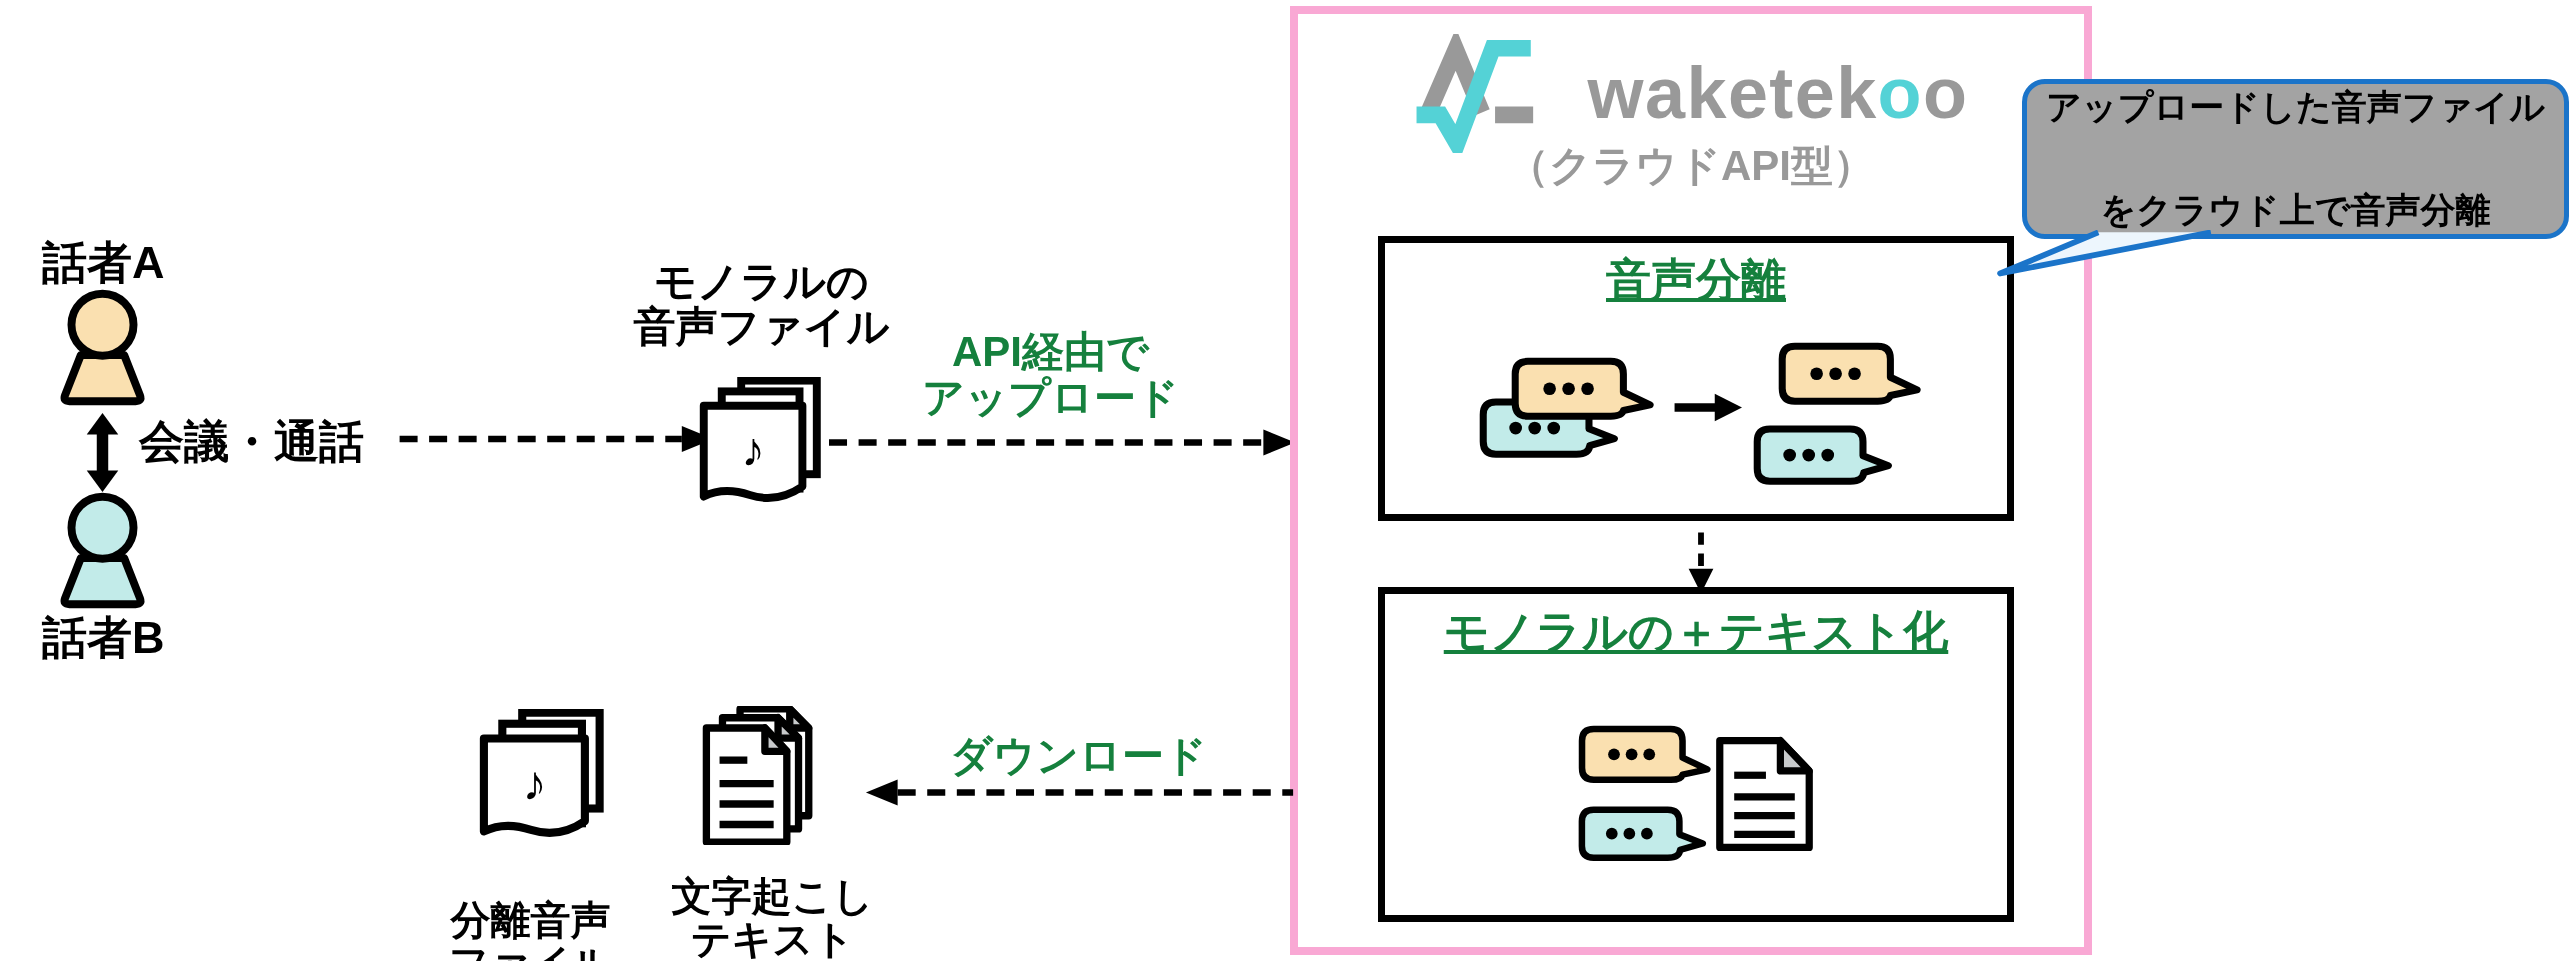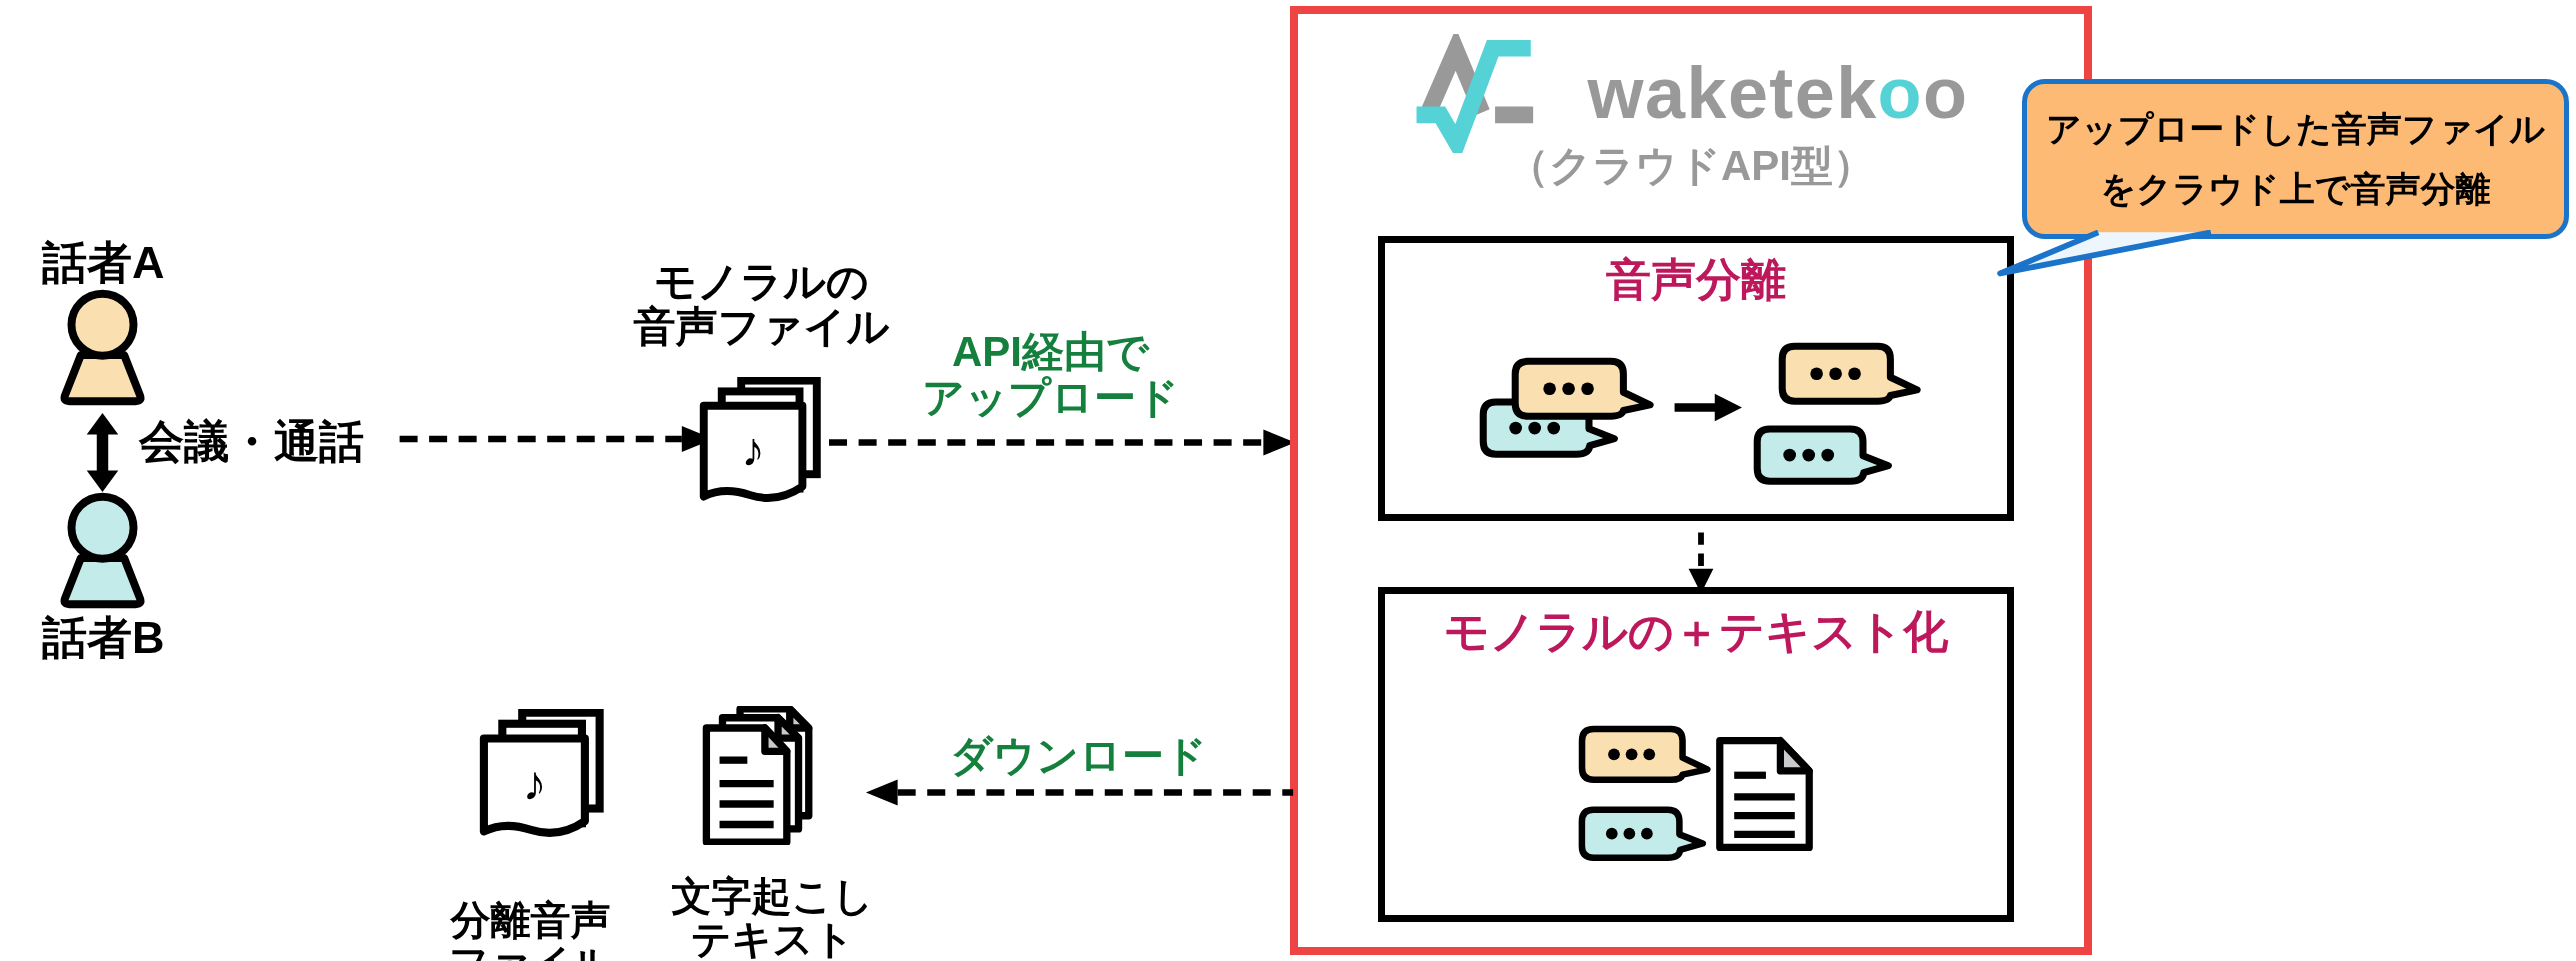--- a/index.html
+++ b/index.html
@@ -5,31 +5,31 @@
   html,body{margin:0;padding:0;background:#ffffff;}
   #canvas{position:relative;width:2576px;height:961px;background:#ffffff;
           font-family:"Liberation Sans",sans-serif;overflow:hidden;}
   .lbl{position:absolute;font-weight:700;color:#000;white-space:nowrap;}
   .center{text-align:center;}
   .red{color:#15803d;}
   .blue{color:#1B6FC4;}
   .abs{position:absolute;}
   .box{position:absolute;box-sizing:border-box;background:#fff;border:7.2px solid #000;}
   #service-box{position:absolute;box-sizing:border-box;left:1290px;top:5.8px;width:802px;height:949px;
-               background:#fff;border:8px solid #ef4444;}
+               background:#fff;border:8px solid #f9a8d4;}
   #logo-row{position:absolute;left:0;right:0;top:20px;display:flex;justify-content:center;
             align-items:center;gap:19px;}
   #logo-text{font-weight:700;font-size:72px;letter-spacing:1.4px;color:#999999;line-height:1;}
   #logo-text .accent{color:#54D2D6;}
   #service-type{position:absolute;left:0;right:0;top:124px;text-align:center;
                 font-weight:700;font-size:42px;color:#999999;}
-  .step-title{position:absolute;left:0;right:0;text-align:center;font-weight:700;font-size:45px;color:#be185d;}
+  .step-title{position:absolute;left:0;right:0;text-align:center;font-weight:700;font-size:45px;color:#15803d;text-decoration:underline;}
   #callout{position:absolute;box-sizing:border-box;left:2022px;top:79px;width:547px;height:160px;
-           background:#fdba74;border:5.8px solid #1B74C9;border-radius:23px;z-index:6;
-           display:flex;flex-direction:column;justify-content:center;gap:13px;}
+           background:#a3a3a3;border:5.8px solid #1B74C9;border-radius:23px;z-index:6;
+           display:flex;flex-direction:column;justify-content:space-between;gap:13px;}
   #callout div{text-align:center;font-weight:700;font-size:35px;color:#000;}
   #callout-tail{position:absolute;left:1990px;top:230px;z-index:7;}
   svg{display:block;}
 </style>
 </head>
 <body>
 
 <div id="canvas">
 
   <div class="lbl" style="left:42px;top:233px;font-size:45px;">話者A</div>

